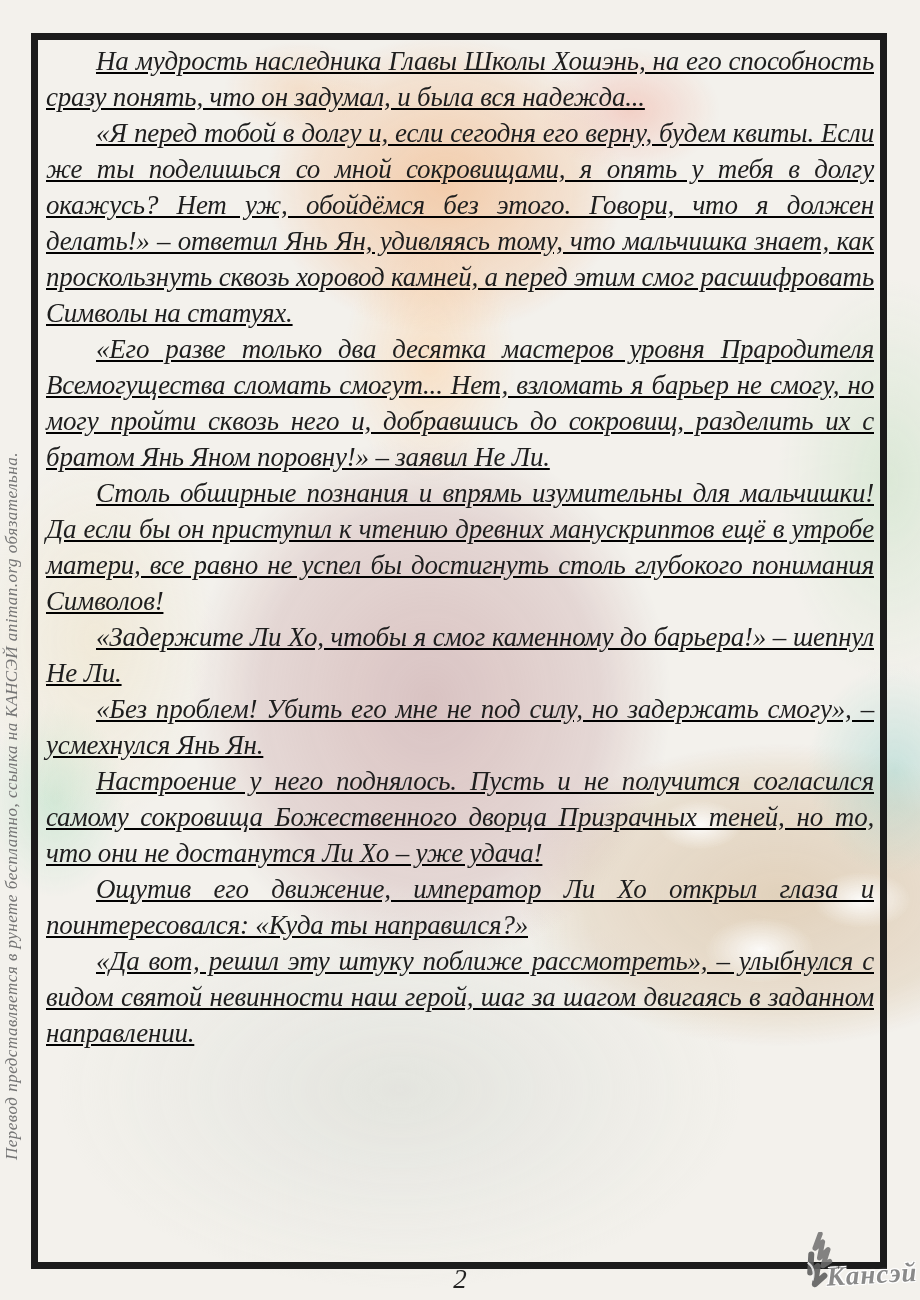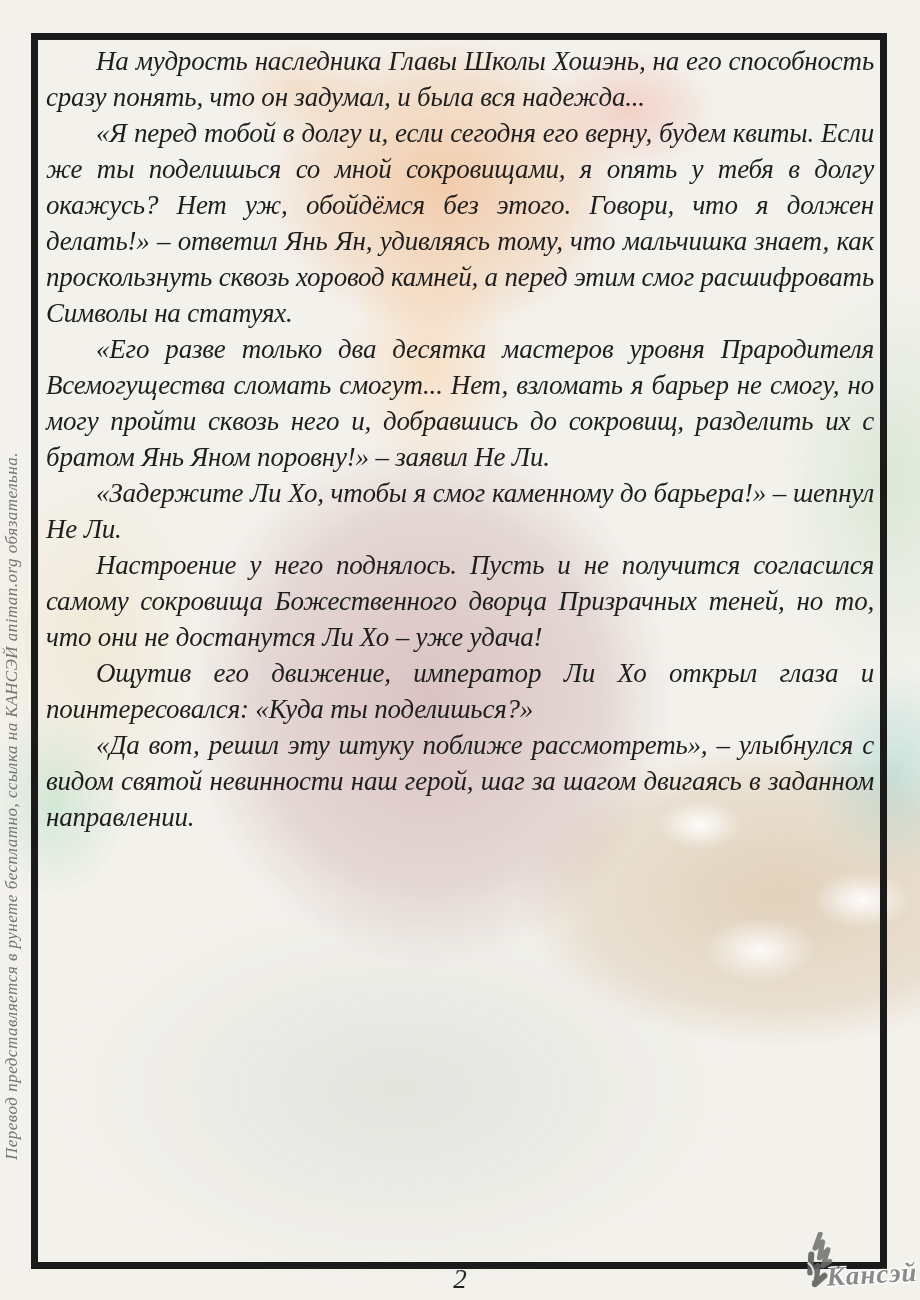--- a/index.html
+++ b/index.html
@@ -45,20 +45,21 @@
     width: 856px;
     height: 1236px;
     box-sizing: border-box;
     border: 7px solid #1b1b1b;
   }
 
   .content {
     position: absolute;
     inset: 0;
     padding: 3px 6px 0 8px;
+    text-decoration: underline;
   }
 
   .content p {
     margin: 0;
     text-indent: 50px;
     text-align: justify;
     font-style: italic;
     font-size: 27px;
     line-height: 36px;
     color: #1e1e1e;
@@ -125,23 +126,25 @@
 
 <div class="bg-art"></div>
 
 <div class="sidebar-credit">Перевод представляется в рунете бесплатно, ссылка на КАНСЭЙ animan.org обязательна.</div>
 
 <div class="frame">
   <div class="content">
     <p>На мудрость наследника Главы Школы Хошэнь, на его способность сразу понять, что он задумал, и была вся надежда...</p>
     <p>«Я перед тобой в долгу и, если сегодня его верну, будем квиты. Если же ты поделишься со мной сокровищами, я опять у тебя в долгу окажусь? Нет уж, обойдёмся без этого. Говори, что я должен делать!» – ответил Янь Ян, удивляясь тому, что мальчишка знает, как проскользнуть сквозь хоровод камней, а перед этим смог расшифровать Символы на статуях.</p>
     <p>«Его разве только два десятка мастеров уровня Прародителя Всемогущества сломать смогут... Нет, взломать я барьер не смогу, но могу пройти сквозь него и, добравшись до сокровищ, разделить их с братом Янь Яном поровну!» – заявил Не Ли.</p>
+    <p>Столь обширные познания и впрямь изумительны для мальчишки! Да если бы он приступил к чтению древних манускриптов ещё в утробе матери, все равно не успел бы достигнуть столь глубокого понимания Символов!</p>
     <p>«Задержите Ли Хо, чтобы я смог каменному до барьера!» – шепнул Не Ли.</p>
+    <p>«Без проблем! Убить его мне не под силу, но задержать смогу», – усмехнулся Янь Ян.</p>
     <p>Настроение у него поднялось. Пусть и не получится согласился самому сокровища Божественного дворца Призрачных теней, но то, что они не достанутся Ли Хо – уже удача!</p>
-    <p>Ощутив его движение, император Ли Хо открыл глаза и поинтересовался: «Куда ты поделишься?»</p>
+    <p>Ощутив его движение, император Ли Хо открыл глаза и поинтересовался: «Куда ты направился?»</p>
     <p>«Да вот, решил эту штуку поближе рассмотреть», – улыбнулся с видом святой невинности наш герой, шаг за шагом двигаясь в заданном направлении.</p>
   </div>
 </div>
 
 <div class="page-number">2</div>
 
 <div class="logo">
   <span class="brush">
     <svg width="34" height="58" viewBox="0 0 34 58">
       <path d="M20 2 L14 16 L22 10 L18 26 L27 18 L21 34 L28 30" fill="none" stroke="#6f6f6f" stroke-width="5" stroke-linejoin="round" stroke-linecap="round" opacity="0.85"></path>

